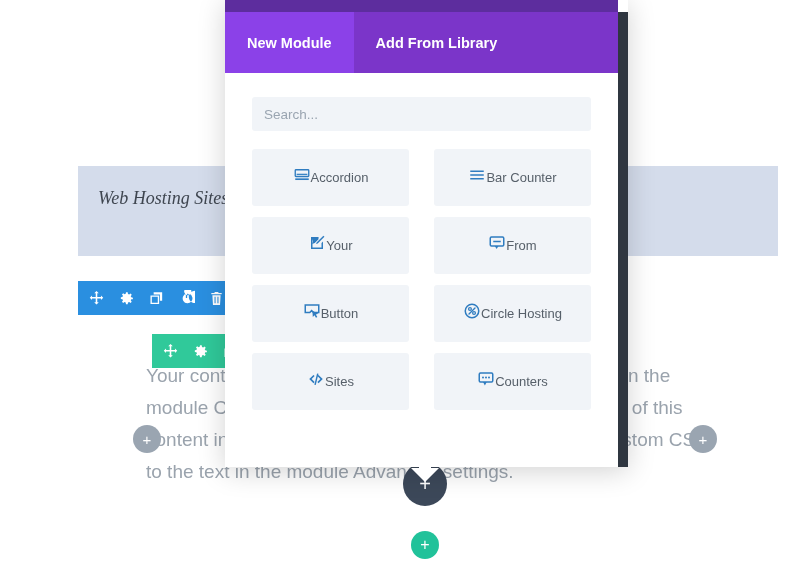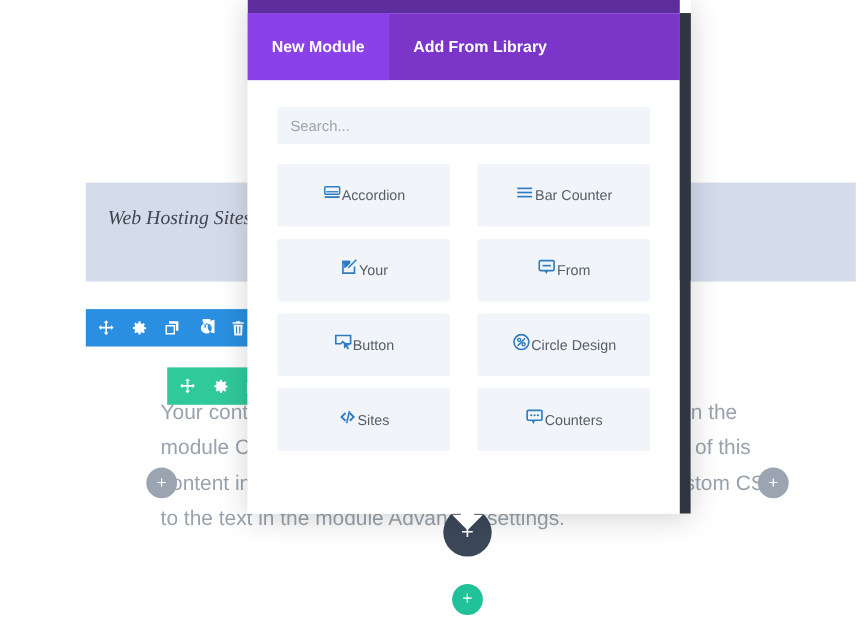--- a/index.html
+++ b/index.html
@@ -279,21 +279,21 @@
             </svg>
             <div class="mlabel">Button</div>
           </div>
           <div class="module-card">
             <svg class="micon" viewBox="0 0 24 24">
               <circle cx="12" cy="12" r="9" fill="none" stroke="#2f7cc0" stroke-width="2"></circle>
               <path d="M16 8l-8 8" stroke="#2f7cc0" stroke-width="1.8" stroke-linecap="round"></path>
               <circle cx="9.3" cy="9.3" r="1.9" fill="none" stroke="#2f7cc0" stroke-width="1.6"></circle>
               <circle cx="14.7" cy="14.7" r="1.9" fill="none" stroke="#2f7cc0" stroke-width="1.6"></circle>
             </svg>
-            <div class="mlabel">Circle Design</div>
+            <div class="mlabel">Circle Hosting</div>
           </div>
           <div class="module-card">
             <svg class="micon" viewBox="0 0 24 24">
               <path d="M8.6 6.5L3 12l5.6 5.5 1.6-1.6L6.2 12l4-3.9z" fill="#2f7cc0"></path>
               <path d="M15.4 6.5l-1.6 1.6 4 3.9-4 3.9 1.6 1.6L21 12z" fill="#2f7cc0"></path>
               <path d="M13.4 4.5l-3.6 15 1.9.5 3.6-15z" fill="#2f7cc0"></path>
             </svg>
             <div class="mlabel">Sites</div>
           </div>
           <div class="module-card">

